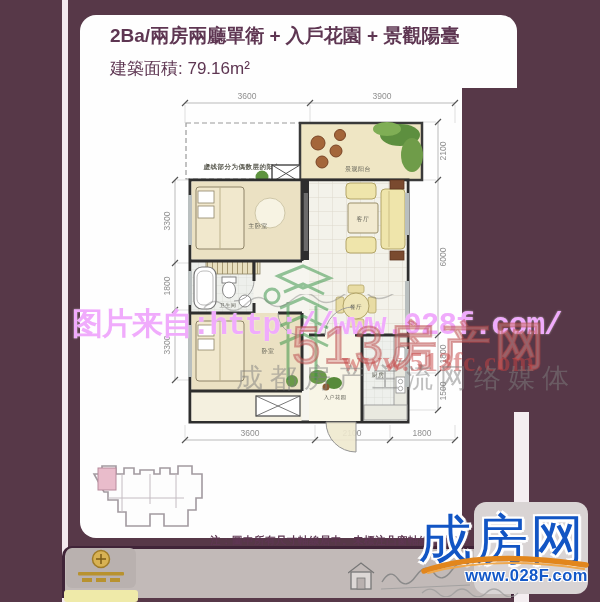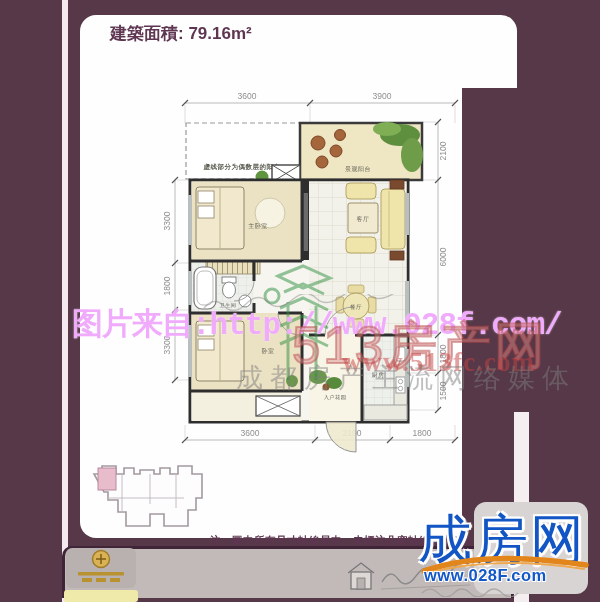--- a/index.html
+++ b/index.html
@@ -10,21 +10,21 @@
   .stripe-left{left:62px;top:0;width:6px;height:602px;background:#f3e9ee;z-index:1;}
   .stripe-right{left:514px;top:412px;width:15px;height:190px;background:#f4eef1;z-index:4;}
   
   .sheet{left:80px;top:15px;width:437px;height:523px;background:#fefefe;border-radius:16px;z-index:2;}
   
   .right-col{left:462px;top:88px;width:138px;height:514px;background:#573848;z-index:3;}
   
   .hdr{left:110px;top:24px;z-index:3;color:#5e3652;line-height:1.15;}
   .hdr .blk{font-size:11px;font-weight:bold;letter-spacing:1px;}
   .hdr .ttl{font-size:19px;font-weight:bold;margin-top:1px;}
-  .hdr .area{font-size:17px;font-weight:bold;margin-top:0;}
+  .hdr .area{font-size:17px;font-weight:normal;margin-top:12px;}
   
   .plan{left:150px;top:85px;z-index:3;}
   text{font-family:"Liberation Sans","DejaVu Sans",sans-serif;}
   .dimtxt{fill:#8f8f8f;font-size:8.5px;}
   .roomtxt{fill:#5a5a50;font-size:6px;letter-spacing:0.5px;}
   
   .keyplan{left:88px;top:452px;z-index:3;}
   
   .note{left:210px;top:534px;z-index:3;color:#5e3652;font-size:10.5px;font-weight:bold;letter-spacing:0.5px;white-space:nowrap;}
   
@@ -44,33 +44,34 @@
        border-bottom:none;border-radius:10px 10px 0 0;box-sizing:border-box;z-index:5;}
   .emblem{left:66px;top:548px;z-index:6;}
   .tab{left:64px;top:590px;width:74px;height:12px;background:#efeaa9;border-radius:3px;z-index:6;}
   .signature{left:348px;top:560px;z-index:6;}
   
   .logo-panel{left:474px;top:502px;width:114px;height:92px;background:#d9d4d4;border-radius:12px;z-index:6;}
   .logo-text{left:418px;top:504px;width:176px;z-index:7;font-size:54px;font-weight:normal;color:#1255c4;
              letter-spacing:2px;white-space:nowrap;
              text-shadow:-2px -2px 0 #fff,2px -2px 0 #fff,-2px 2px 0 #fff,2px 2px 0 #fff,0 3px 1px #fff,3px 0 1px #fff;}
   .logo-swoosh{left:420px;top:551px;z-index:7;}
-  .logo-url{left:424px;top:566px;width:164px;z-index:7;text-align:left;font-size:16.5px;font-weight:bold;
+  .logo-url{left:424px;top:566px;width:164px;z-index:7;text-align:right;font-size:16.5px;font-weight:bold;
             color:#1358c8;letter-spacing:0.5px;
             text-shadow:-1px -1px 0 #fff,1px -1px 0 #fff,-1px 1px 0 #fff,1px 1px 0 #fff;}
   .logo-scribble{left:420px;top:585px;z-index:7;opacity:.7;}
 </style>
 </head>
 <body>
 
 <div class="abs stripe-left"></div>
 <div class="abs sheet"></div>
 <div class="abs right-col"></div>
 
 <div class="abs hdr">
+  <div class="ttl">2Ba/兩房兩廳單衛 + 入戶花園 + 景觀陽臺</div>
   <div class="area">建築面積: 79.16m²</div>
 </div>
 
 <svg class="abs plan" width="312" height="372" viewBox="0 0 312 372">
   <defs>
     <pattern id="tile" width="14" height="14" patternUnits="userSpaceOnUse">
       <rect width="14" height="14" fill="#f3f2ea"></rect>
         <path d="M14 0H0V14" fill="none" stroke="#ddd9cc" stroke-width="1"></path>
     </pattern>
     <pattern id="tile2" width="8" height="8" patternUnits="userSpaceOnUse">

